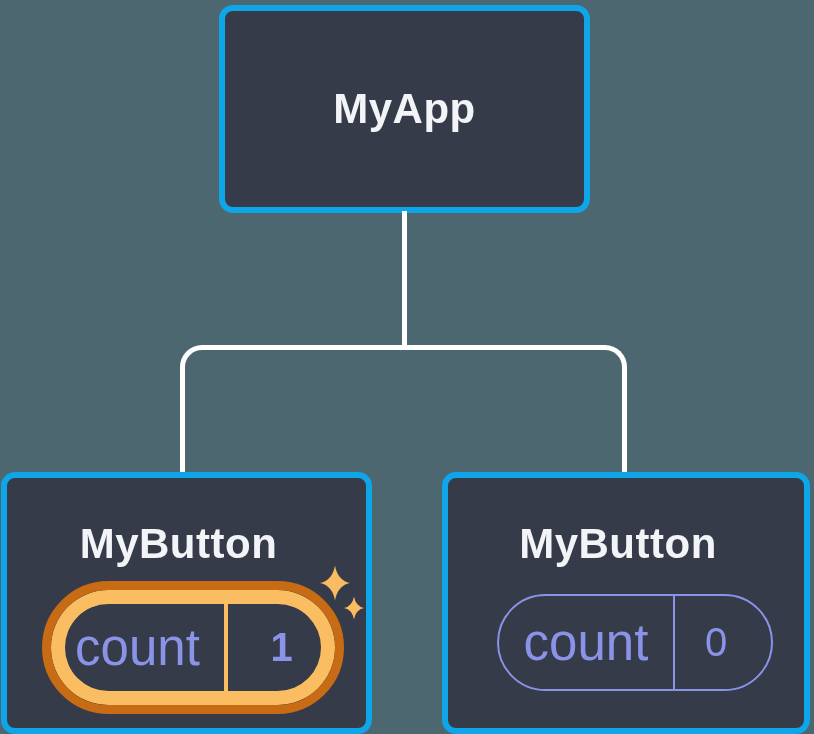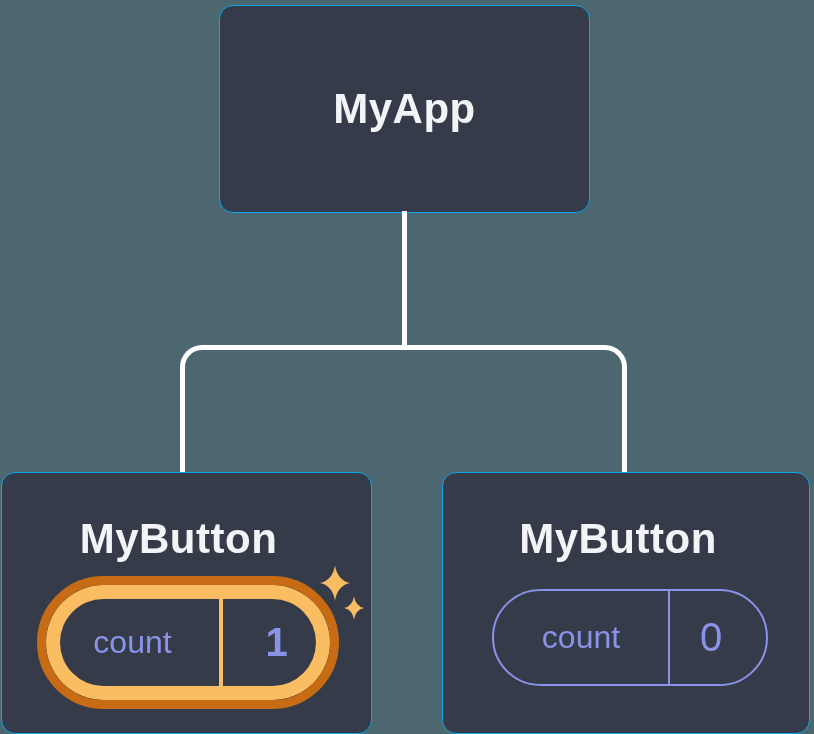--- a/index.html
+++ b/index.html
@@ -14,21 +14,21 @@
     position: relative;
     width: 814px;
     height: 734px;
     background: #4D6770;
   }
   
   .node {
     position: absolute;
     box-sizing: border-box;
     background: #353B48;
-    border: 1px solid #0ea5e9;
+    border: 6px solid #0ea5e9;
     border-radius: 14px;
   }
   .node.root {
     left: 219px; top: 5px;
     width: 371px; height: 208px;
     display: flex;
     align-items: center;
     justify-content: center;
   }
   .node.child-left {
@@ -101,21 +101,21 @@
   .pill-highlighted .sec-value { flex: 1; }
   .pill-plain .sec-name  { width: 174px; }
   .pill-plain .sec-value { flex: 1; padding-right: 14px; }
   .pill-divider {
     align-self: stretch;
   }
   .divider-gold   { width: 4px; background: #FBBD62; }
   .divider-purple { width: 2px; background: #8B93E8; }
   .state-name {
     color: #8B93E8;
-    font-size: 32px;
+    font-size: 51px;
     font-weight: 400;
   }
   .state-value {
     color: #8B93E8;
     font-size: 40px;
     font-weight: 400;
   }
   .state-value.emph { font-weight: 700; }
   
   .sparkles {

